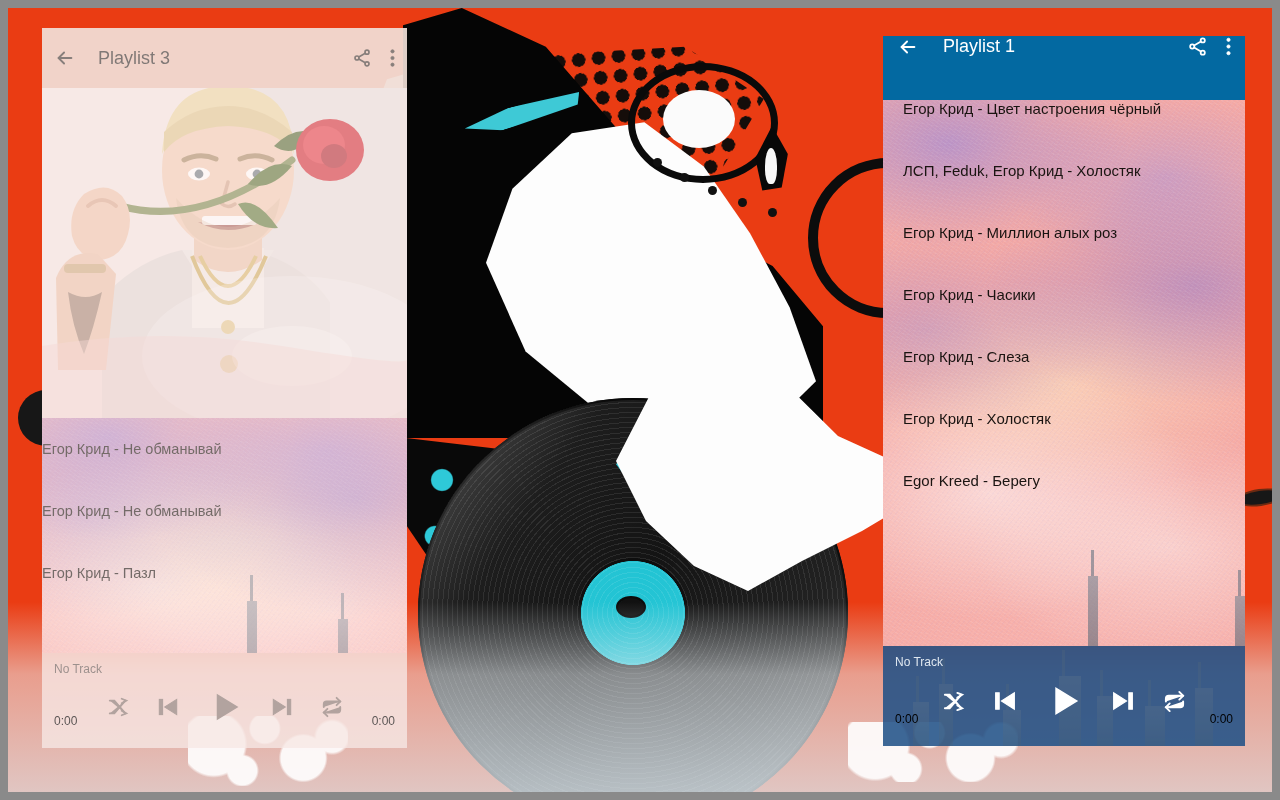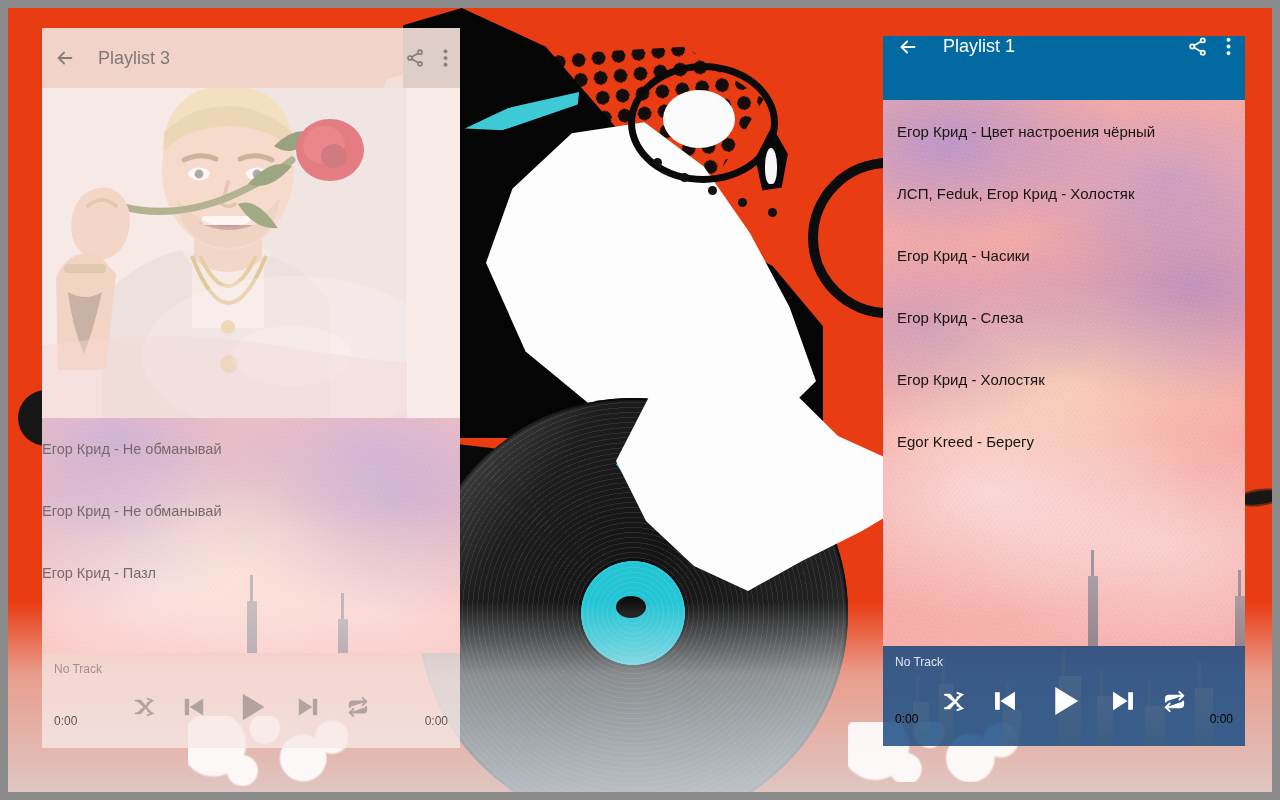--- a/index.html
+++ b/index.html
@@ -164,21 +164,21 @@
 
   
   .panel {
     position:absolute;
     overflow:hidden;
     display:flex; flex-direction:column;
   }
 
   
   #panel-left {
-    left:34px; top:20px; width:418px; height:720px;
+    left:34px; top:20px; width:365px; height:720px;
   }
   #panel-left .appbar {
     height:60px; flex:0 0 60px;
     background:rgba(233,215,205,0.88);
     display:flex; align-items:center; padding:0 12px;
     position:relative; z-index:4;
   }
   #panel-left .appbar-title {
     font-size:18px; color:#3f3b39; margin-left:22px; flex:1;
   }
@@ -220,22 +220,22 @@
     position:relative; z-index:4;
   }
   #panel-right .appbar-title {
     font-size:18px; color:#ffffff; margin-left:24px; flex:1;
   }
   #panel-right .appbar .icon svg { stroke:#ffffff; fill:#ffffff; }
   #panel-right .list-area {
     position:relative; flex:1; overflow:hidden;
   }
   #panel-right .track {
-    height:62px; display:flex; align-items:center;
-    padding-left:14px; font-size:15px; color:#1a1411;
+    height:62px; display:flex; align-items:flex-start;
+    padding-left:20px; font-size:15px; color:#1a1411;
     position:relative; z-index:3; font-weight:400;
   }
   #panel-right .playerbar {
     flex:0 0 100px; position:relative; z-index:4;
     background:rgba(29,79,134,0.86);
   }
   #panel-right .playerbar .ptitle { color:#dfe7f0; }
   #panel-right .playerbar svg { fill:#ffffff; stroke:#ffffff; }
 
   
@@ -519,20 +519,23 @@
       <div class="tower" style="left:205px; height:70px;"></div>
       <div class="tower" style="left:352px; height:50px;"></div>
       <div id="right-tracks">
           <div class="track">
             <span>Егор Крид - Цвет настроения чёрный</span>
           </div>
           <div class="track">
             <span>ЛСП, Feduk, Егор Крид - Холостяк</span>
           </div>
           <div class="track">
+            <span>Егор Крид - Миллион алых роз</span>
+          </div>
+          <div class="track">
             <span>Егор Крид - Часики</span>
           </div>
           <div class="track">
             <span>Егор Крид - Слеза</span>
           </div>
           <div class="track">
             <span>Егор Крид - Холостяк</span>
           </div>
           <div class="track">
             <span>Egor Kreed - Берегу</span>

